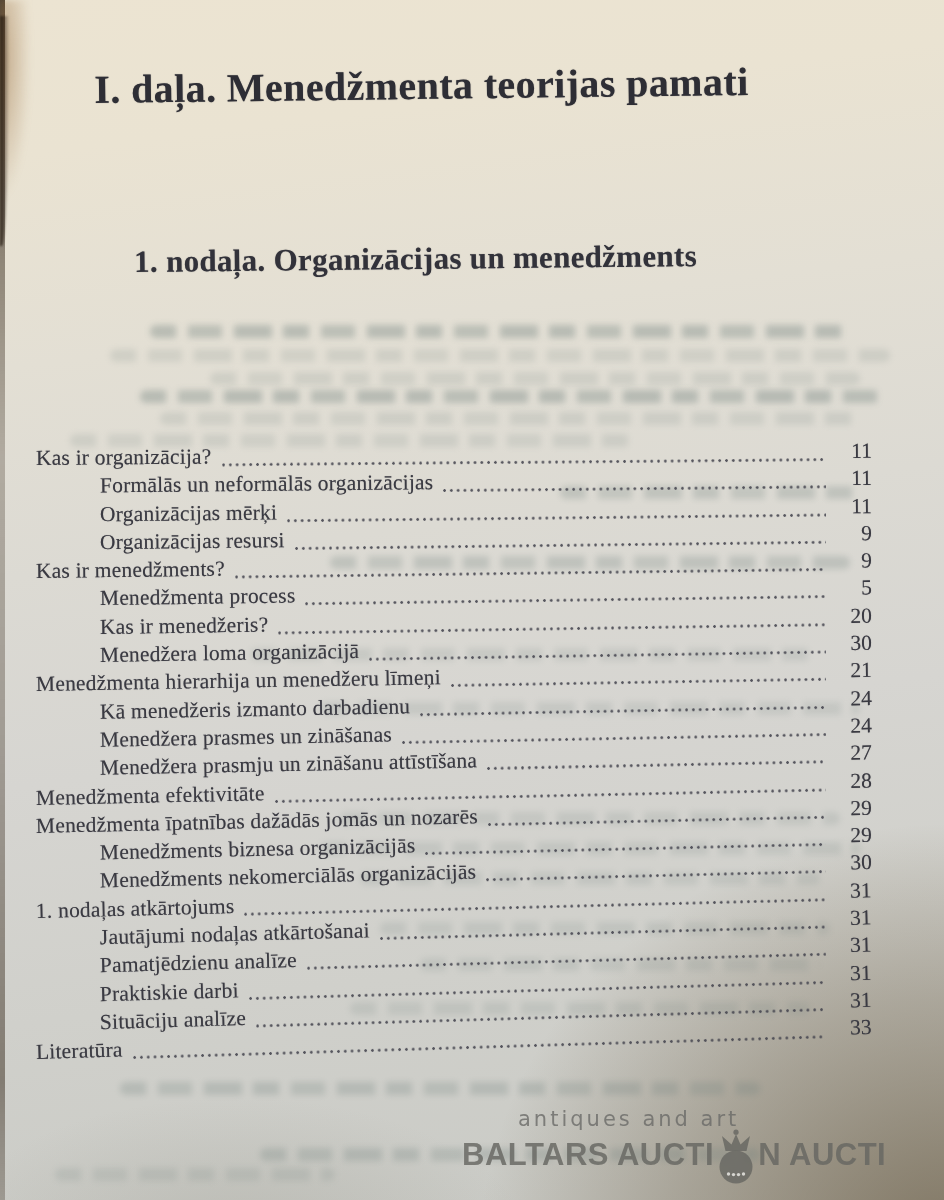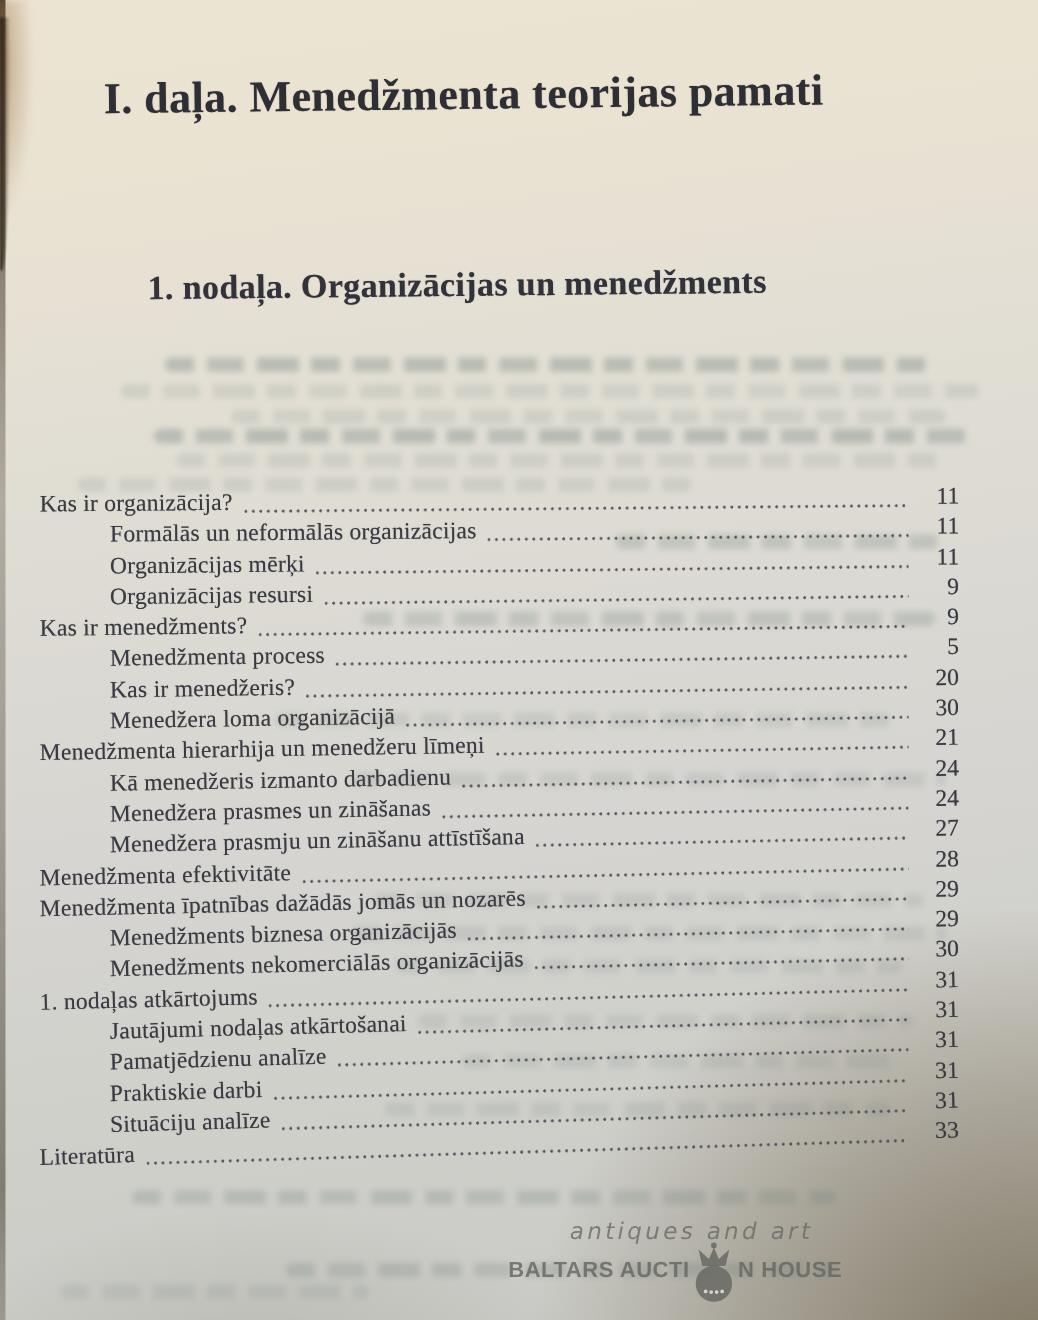--- a/index.html
+++ b/index.html
@@ -79,29 +79,29 @@
     filter: blur(3px);
   }
   .ghost.faint  { opacity: 0.30; }
   .ghost.medium { opacity: 0.48; }
   .ghost.strong { opacity: 0.68; }
 
   
   .watermark { position: absolute; left: 430px; top: 1093px; width: 460px; height: 90px; }
   .wm-tagline {
     position: absolute; left: 88px; top: 14px;
-    font-family: "DejaVu Sans", sans-serif; font-style: italic;
+    font-family: "DejaVu Sans", sans-serif; 
     font-size: 21px; font-weight: 500; letter-spacing: 3px;
     color: rgba(106,106,104,0.8); white-space: nowrap;
   }
   .wm-brand {
     position: absolute; left: 32px; top: 34px;
     display: flex; align-items: center;
     font-family: "Liberation Sans", sans-serif; font-weight: bold;
-    font-size: 20px; letter-spacing: 0.5px;
+    font-size: 31px; letter-spacing: 0.5px;
     color: rgba(103,102,98,0.82); white-space: nowrap;
   }
   .wm-orb { display: inline-block; width: 42px; height: 56px; margin: 0 1px; transform: translateY(2px); }
   .wm-orb svg { display: block; }
 </style>
 </head>
 <body>
 
 <div class="photo">
 
@@ -257,17 +257,17 @@
             <circle cx="21" cy="38" r="16.5"></circle>
           </g>
           <g fill="#d6d5d0">
             <circle cx="13.5" cy="45" r="1.7"></circle>
             <circle cx="18.5" cy="45.6" r="1.7"></circle>
             <circle cx="23.5" cy="45.6" r="1.7"></circle>
             <circle cx="28.5" cy="45" r="1.7"></circle>
           </g>
         </svg>
       </span>
-      <span>N HOUSE</span>
+      <span>N AUCTI</span>
     </div>
   </div>
 
 </div>
 
 </body></html>

